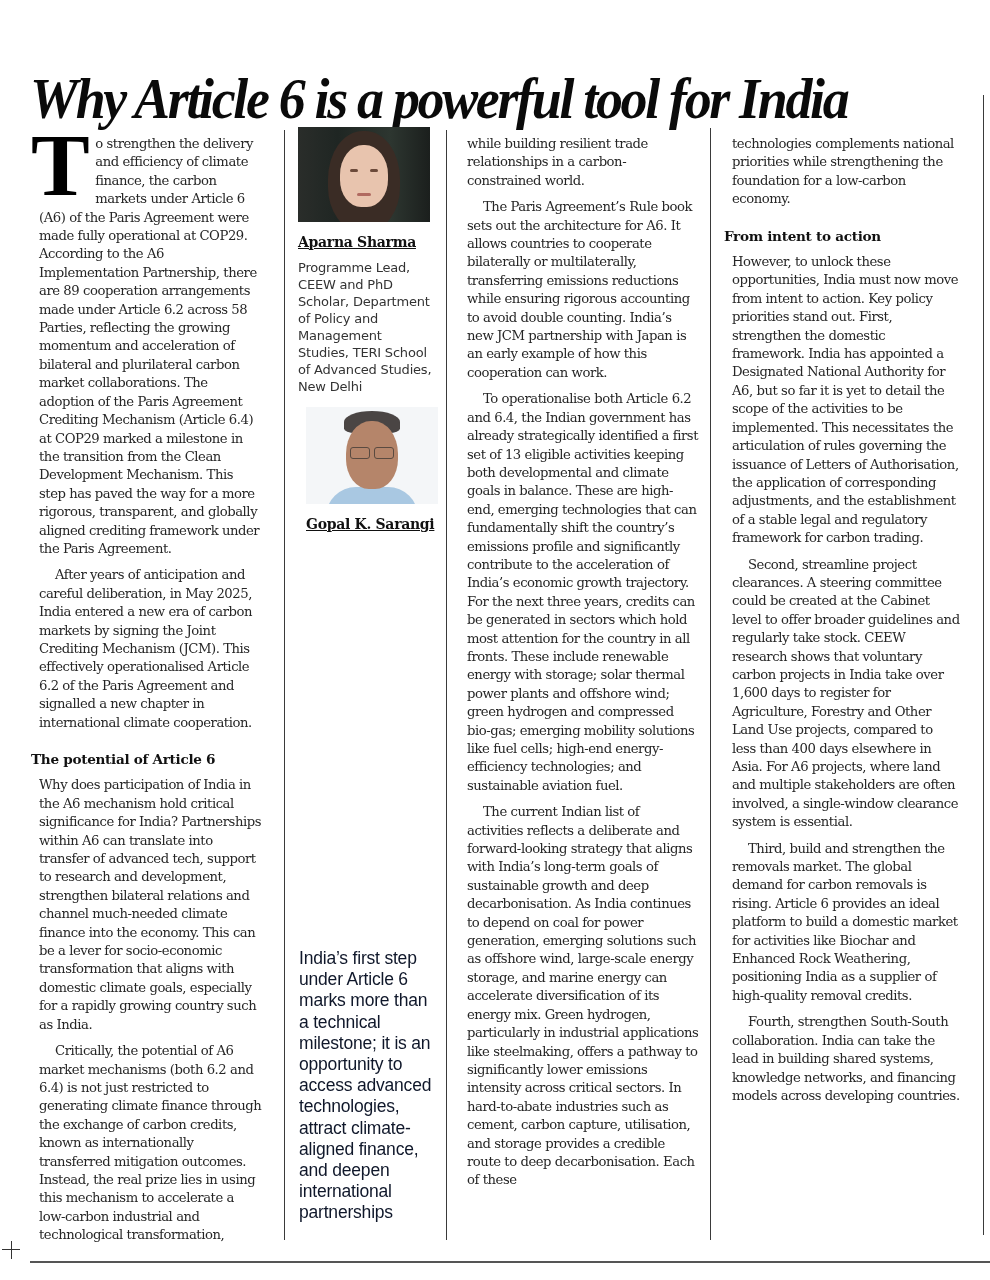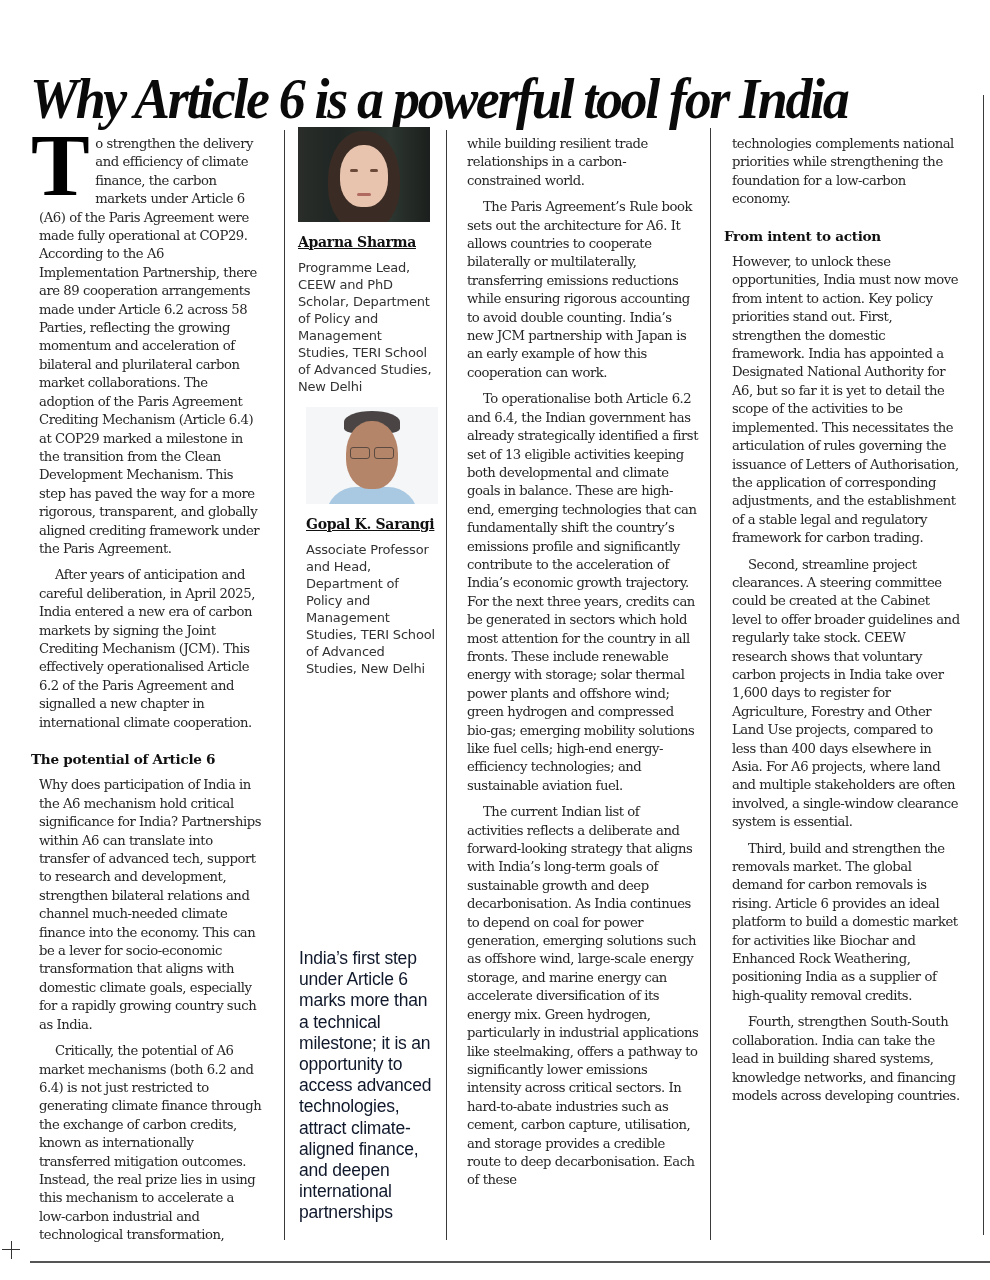--- a/index.html
+++ b/index.html
@@ -62,21 +62,21 @@
 <h1 class="headline">Why Article 6 is a powerful tool for India</h1>
 
 <div class="vrule" style="left:284px; top:130px; height:1110px;"></div>
 <div class="vrule" style="left:446px; top:130px; height:1110px;"></div>
 <div class="vrule" style="left:710px; top:128px; height:1112px;"></div>
 <div class="vrule" style="left:983px; top:95px; height:1140px;"></div>
 
 <div class="col col1">
   <span class="dropcap">T</span>
   <p class="first">o strengthen the delivery and efficiency of climate finance, the carbon markets under Article 6 (A6) of the Paris Agreement were made fully operational at COP29. According to the A6 Implementation Partnership, there are 89 cooperation arrangements made under Article 6.2 across 58 Parties, reflecting the growing momentum and acceleration of bilateral and plurilateral carbon market collaborations. The adoption of the Paris Agreement Crediting Mechanism (Article 6.4) at COP29 marked a milestone in the transition from the Clean Development Mechanism. This step has paved the way for a more rigorous, transparent, and globally aligned crediting framework under the Paris Agreement.</p>
-  <p>After years of anticipation and careful deliberation, in April 2025, India entered a new era of carbon markets by signing the Joint Crediting Mechanism (JCM). This effectively operationalised Article 6.2 of the Paris Agreement and signalled a new chapter in international climate cooperation.</p>
+  <p>After years of anticipation and careful deliberation, in May 2025, India entered a new era of carbon markets by signing the Joint Crediting Mechanism (JCM). This effectively operationalised Article 6.2 of the Paris Agreement and signalled a new chapter in international climate cooperation.</p>
   <h3>The potential of Article 6</h3>
   <p class="noindent">Why does participation of India in the A6 mechanism hold critical significance for India? Partnerships within A6 can translate into transfer of advanced tech, support to research and development, strengthen bilateral relations and channel much-needed climate finance into the economy. This can be a lever for socio-economic transformation that aligns with domestic climate goals, especially for a rapidly growing country such as India.</p>
   <p>Critically, the potential of A6 market mechanisms (both 6.2 and 6.4) is not just restricted to generating climate finance through the exchange of carbon credits, known as internationally transferred mitigation outcomes. Instead, the real prize lies in using this mechanism to accelerate a low-carbon industrial and technological transformation,</p>
 </div>
 
 <div class="authorcol">
   <div>
     <div class="photo photo1">
       <div class="face" style="left:30px; top:4px; width:72px; height:100px; background:#3a2c25;"></div>
       <div class="face" style="left:42px; top:18px; width:48px; height:62px; background:#e8c4ae;"></div>
@@ -89,21 +89,20 @@
   </div>
   <div style="position:absolute; top:280px; left:8px;">
     <div class="photo photo2">
       <div style="position:absolute; left:20px; top:80px; width:92px; height:30px; background:#a9c8e2; border-radius:30px 30px 0 0;"></div>
       <div class="face" style="left:38px; top:4px; width:56px; height:22px; background:#4a4544; border-radius:50% 50% 20% 20%;"></div>
       <div class="face" style="left:40px; top:14px; width:52px; height:68px; background:#b5856a;"></div>
       <div style="position:absolute; left:44px; top:40px; width:18px; height:10px; border:1.5px solid #5a4a40; border-radius:3px;"></div>
       <div style="position:absolute; left:68px; top:40px; width:18px; height:10px; border:1.5px solid #5a4a40; border-radius:3px;"></div>
     </div>
     <div class="author-name">Gopal K. Sarangi</div>
-    <div class="author-bio">Associate Professor and Head, Department of Policy and Management Studies, TERI School of Advanced Studies, New Delhi</div>
   </div>
 </div>
 
 <div class="pullquote">India’s first step under Article 6 marks more than a technical milestone; it is an opportunity to access advanced technologies, attract climate-aligned finance, and deepen international partnerships</div>
 
 <div class="col col3">
   <p class="noindent">while building resilient trade relationships in a carbon-constrained world.</p>
   <p>The Paris Agreement’s Rule book sets out the architecture for A6. It allows countries to cooperate bilaterally or multilaterally, transferring emissions reductions while ensuring rigorous accounting to avoid double counting. India’s new JCM partnership with Japan is an early example of how this cooperation can work.</p>
   <p>To operationalise both Article 6.2 and 6.4, the Indian government has already strategically identified a first set of 13 eligible activities keeping both developmental and climate goals in balance. These are high-end, emerging technologies that can fundamentally shift the country’s emissions profile and significantly contribute to the acceleration of India’s economic growth trajectory. For the next three years, credits can be generated in sectors which hold most attention for the country in all fronts. These include renewable energy with storage; solar thermal power plants and offshore wind; green hydrogen and compressed bio-gas; emerging mobility solutions like fuel cells; high-end energy-efficiency technologies; and sustainable aviation fuel.</p>
   <p>The current Indian list of activities reflects a deliberate and forward-looking strategy that aligns with India’s long-term goals of sustainable growth and deep decarbonisation. As India continues to depend on coal for power generation, emerging solutions such as offshore wind, large-scale energy storage, and marine energy can accelerate diversification of its energy mix. Green hydrogen, particularly in industrial applications like steelmaking, offers a pathway to significantly lower emissions intensity across critical sectors. In hard-to-abate industries such as cement, carbon capture, utilisation, and storage provides a credible route to deep decarbonisation. Each of these</p>

